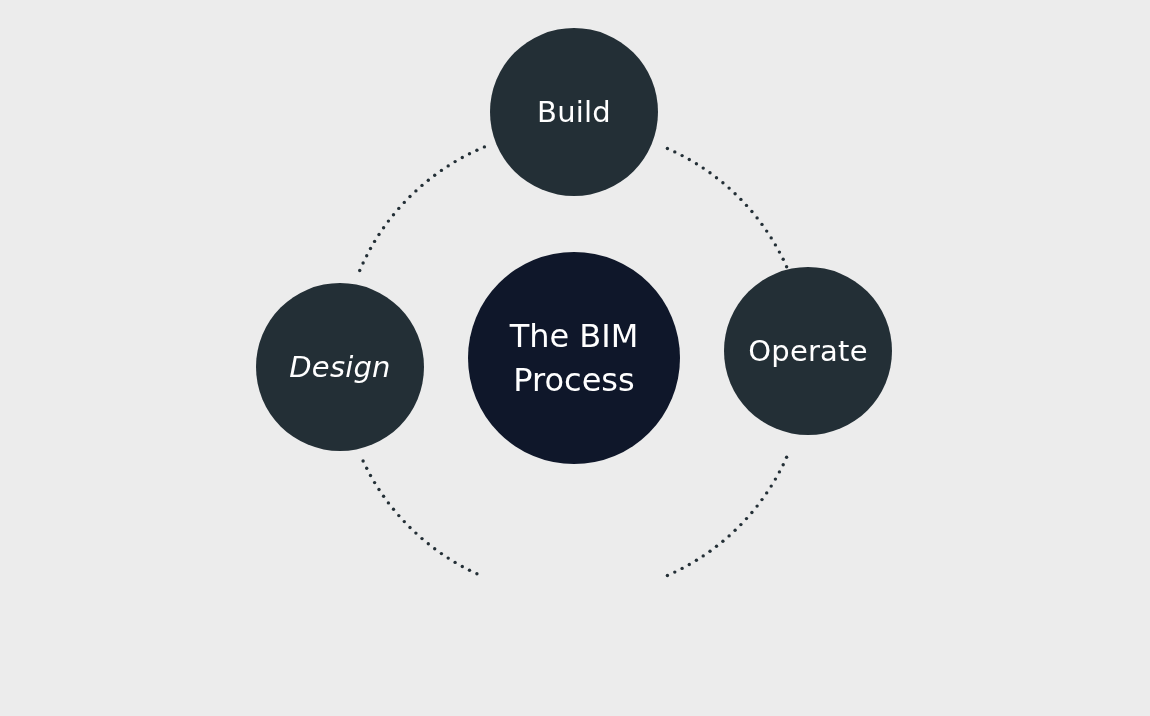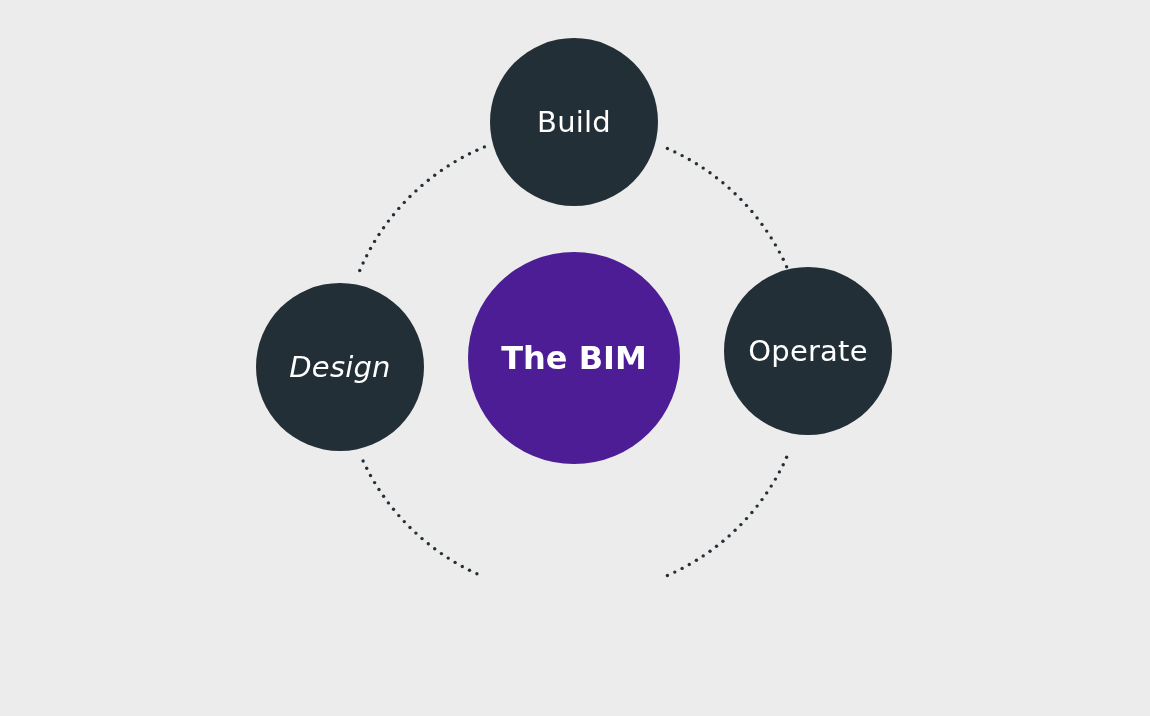--- a/index.html
+++ b/index.html
@@ -15,22 +15,22 @@
     display: flex; align-items: center; justify-content: center;
     text-align: center; color: #ffffff;
   }
   .node.phase {
     width: 168px; height: 168px;
     background: #232f36;
     font-size: 29px; letter-spacing: 0.2px;
   }
   .node.center {
     width: 212px; height: 212px;
-    background: #4c1d95;
-    font-size: 32px; font-weight: bold; line-height: 44px; text-align: center;
+    background: #0f172a;
+    font-size: 32px; font-weight: normal; line-height: 44px; text-align: center;
   }
   .node span { display: block; }
 </style>
 </head>
 <body>
 
 <div id="stage">
   <svg id="ring" width="1150" height="716">
       <circle cx="786.6" cy="457.3" r="1.7" fill="#232f36"></circle>
       <circle cx="783.2" cy="464.7" r="1.7" fill="#232f36"></circle>
@@ -116,28 +116,29 @@
       <circle cx="762.0" cy="224.4" r="1.7" fill="#232f36"></circle>
       <circle cx="766.7" cy="231.1" r="1.7" fill="#232f36"></circle>
       <circle cx="771.2" cy="237.9" r="1.7" fill="#232f36"></circle>
       <circle cx="775.4" cy="244.9" r="1.7" fill="#232f36"></circle>
       <circle cx="779.4" cy="252.1" r="1.7" fill="#232f36"></circle>
       <circle cx="783.2" cy="259.3" r="1.7" fill="#232f36"></circle>
       <circle cx="786.6" cy="266.7" r="1.7" fill="#232f36"></circle>
       <circle cx="789.8" cy="274.3" r="1.7" fill="#232f36"></circle>
     </svg>
 
-  <div class="node phase" style="left:490px; top:38px;">
+  <div class="node phase" style="left:490px; top:28px;">
     <span>Build</span>
   </div>
   <div class="node phase" style="left:724px; top:267px;">
     <span>Operate</span>
   </div>
   <div class="node phase" style="left:256px; top:283px;font-style:italic;">
     <span>Design</span>
   </div>
 
   <div class="node center" style="left:468px; top:252px;">
     <div>
       <span>The BIM</span>
+      <span>Process</span>
     </div>
   </div>
 </div>
 
 </body></html>

